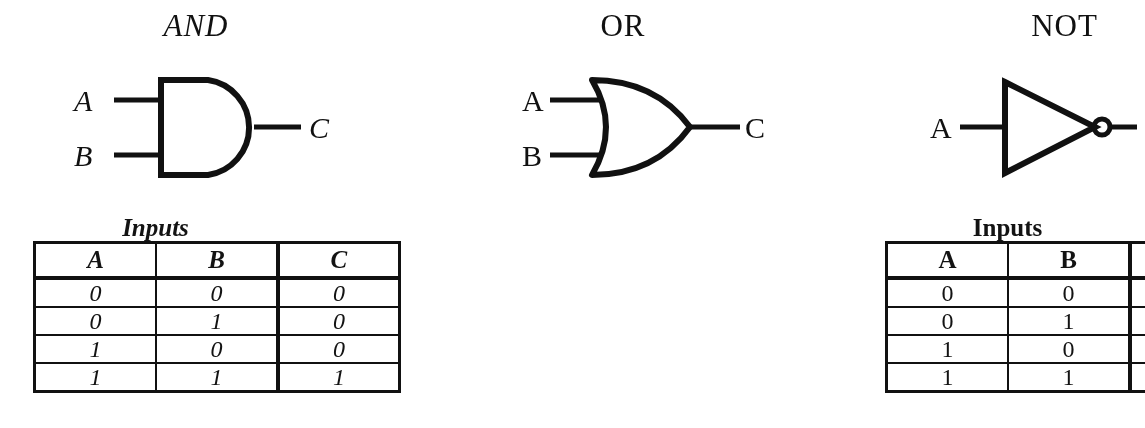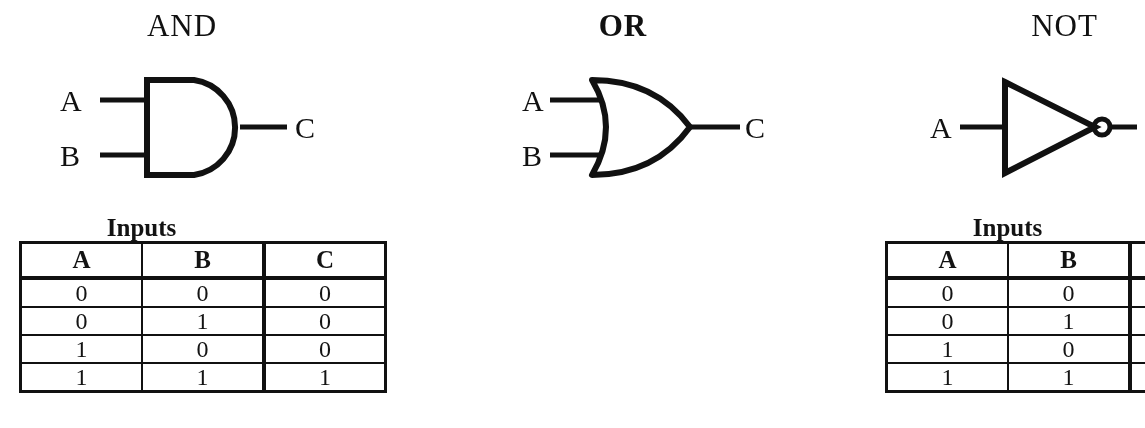--- a/index.html
+++ b/index.html
@@ -14,37 +14,37 @@
     font-family: "Liberation Serif", "DejaVu Serif", serif;
     color: #0d0d0d;
     overflow: hidden;
   }
 
   .gate-panel {
     position: absolute;
     top: 0;
     height: 428px;
   }
-  #panel-and  { left: 2px;   width: 430px; }
+  #panel-and  { left: 16px;   width: 430px; font-style: italic; }
   #panel-or   { left: 430px; width: 430px; }
   #panel-not  { left: 912px; width: 285px; }
 
   .gate-title {
     position: absolute;
     top: 8px;
     width: 100%;
     text-align: center;
     font-size: 31px;
     line-height: 36px;
     letter-spacing: 1px;
     font-weight: 400;
     color: #111111;
   }
   #panel-and .gate-title { left: -35px; }
-  #panel-or  .gate-title { left: -22px; font-weight: bold; }
+  #panel-or  .gate-title { left: -22px; }
   #panel-not .gate-title { left: 10px; }
 
   .symbol-area {
     position: absolute;
     top: 60px;
     left: 0;
     width: 100%;
     height: 135px;
   }
   .symbol-svg {

